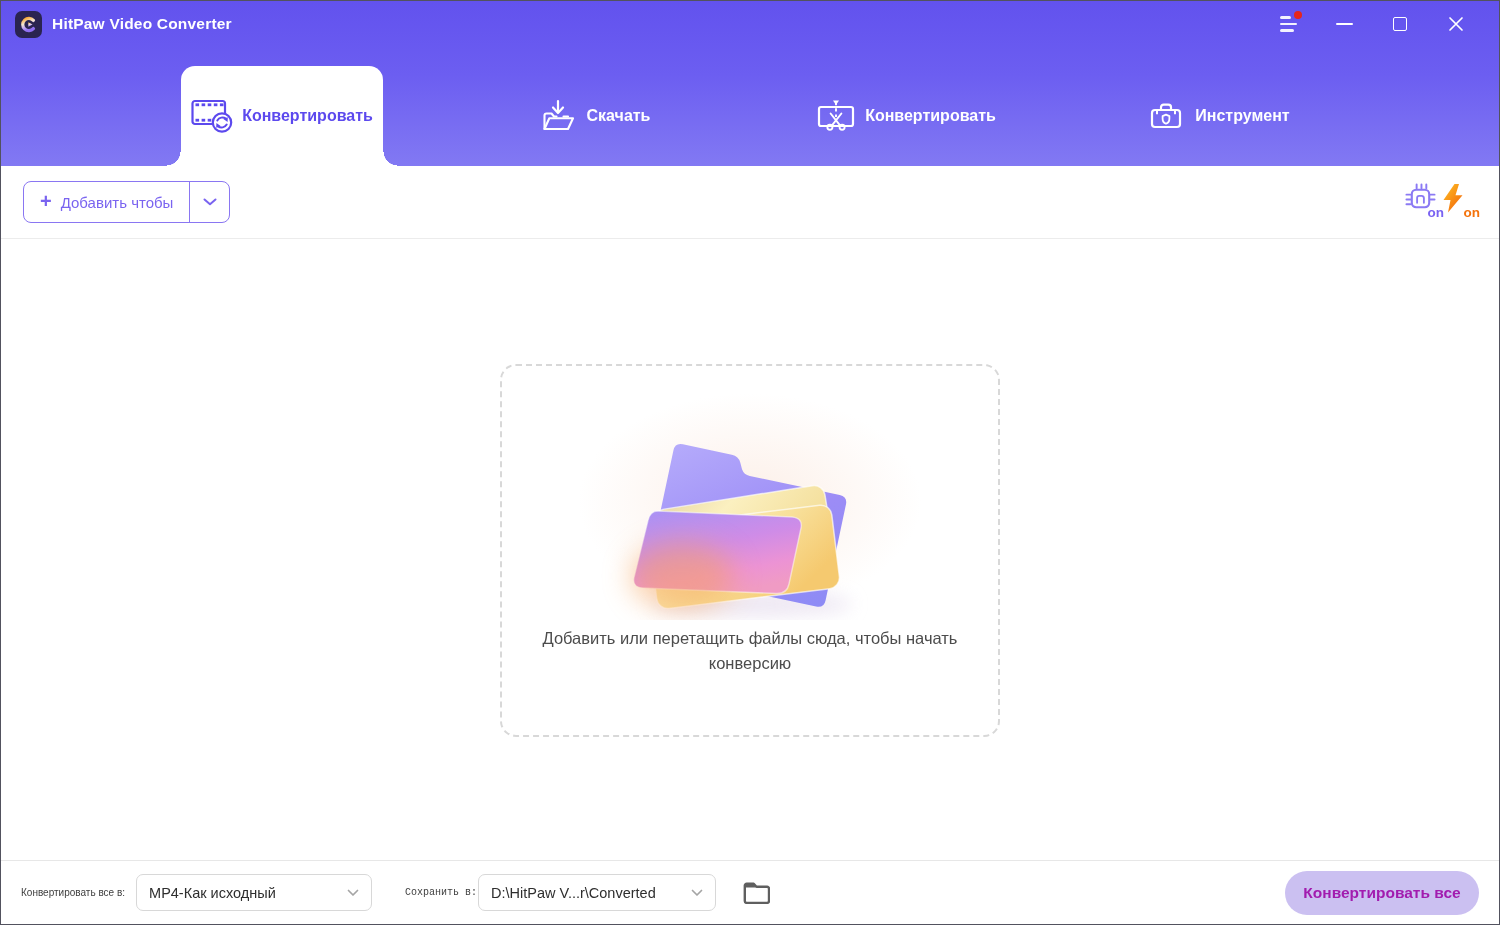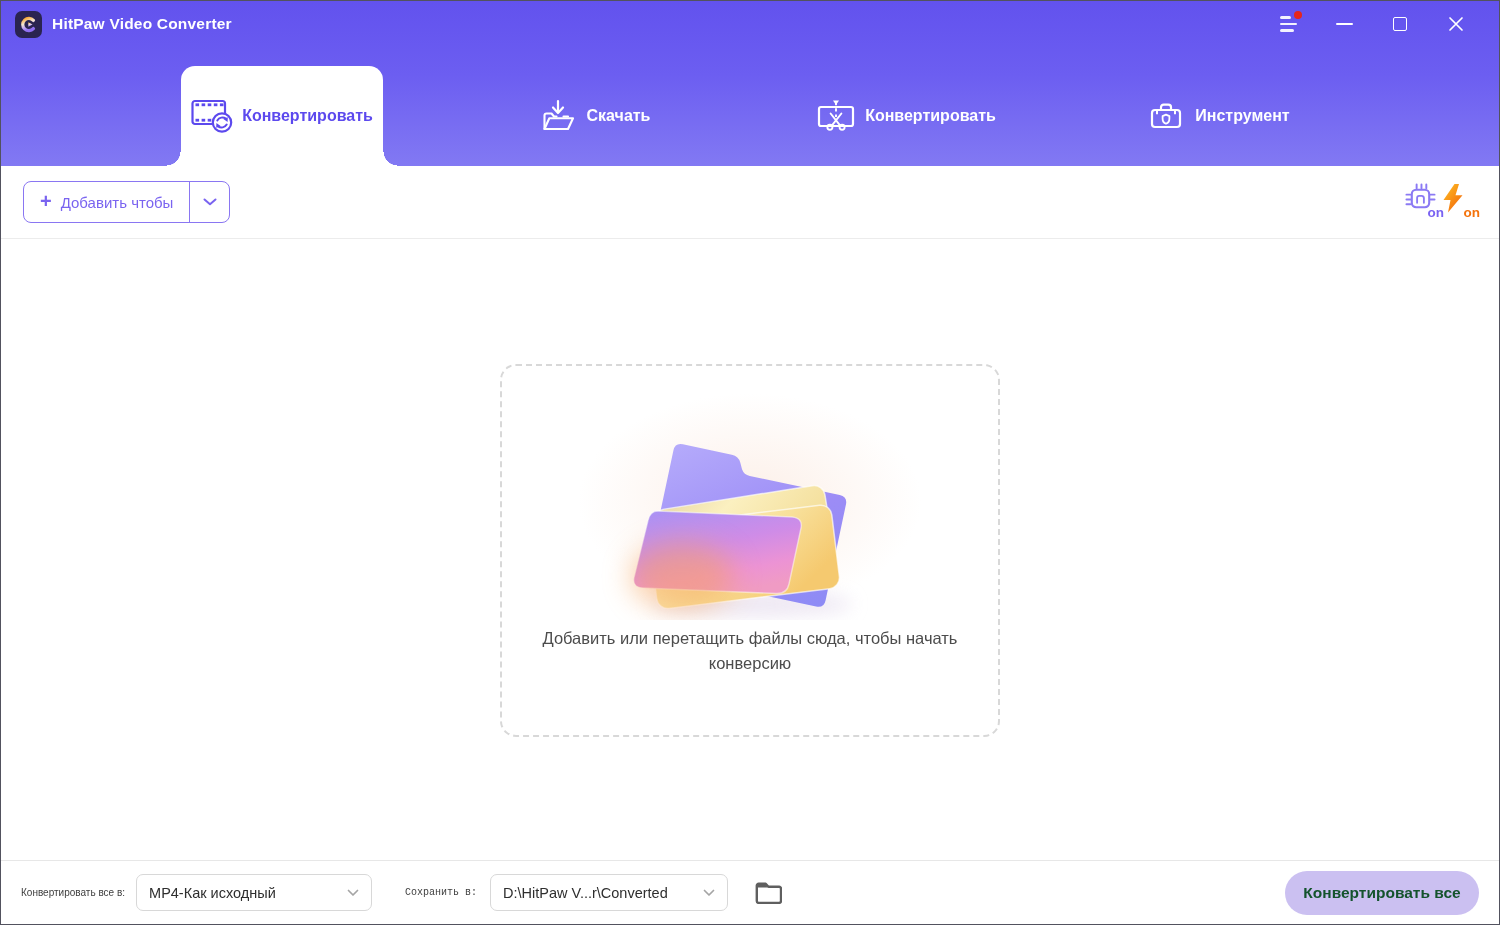--- a/index.html
+++ b/index.html
@@ -69,25 +69,25 @@
   .dz-caption{margin-top:6px;font-size:16.5px;color:#4c4c4c;line-height:1.5;text-align:center;max-width:452px;}
 
   
   .footer{height:63px;flex:none;background:#fff;border-top:1px solid #e7e7e7;display:flex;
           align-items:center;padding:0 20px;}
   .f-label{font-size:10px;color:#3e3e3e;white-space:nowrap;}
   .select{height:37px;box-sizing:border-box;border:1px solid #d8d8d8;border-radius:7px;background:#fff;
           display:flex;align-items:center;justify-content:space-between;padding:0 12px;cursor:pointer;}
   .select .sel-value{font-size:14.5px;color:#2e2e2e;white-space:nowrap;overflow:hidden;}
   .sel-format{width:236px;margin-left:11px;}
-  .sel-path{width:238px;margin-left:13px;}
+  .sel-path{width:238px;margin-left:1px;}
   .f-label.save{margin-left:33px;font-family:Liberation Mono, monospace;}
   .browse-folder{margin-left:27px;display:flex;align-items:center;cursor:pointer;}
   .convert-all-btn{margin-left:auto;width:194px;height:44px;border:none;border-radius:22px;
-          background:#cbc0f1;color:#14532d;font-size:15.5px;font-weight:bold;font-family:inherit;
+          background:#cbc0f1;color:#a21caf;font-size:15.5px;font-weight:bold;font-family:inherit;
           display:flex;align-items:center;justify-content:center;cursor:default;}
 </style>
 </head>
 <body>
 
 <div class="app">
 
   <div class="header">
     <div class="titlebar">
       <div class="logo">

